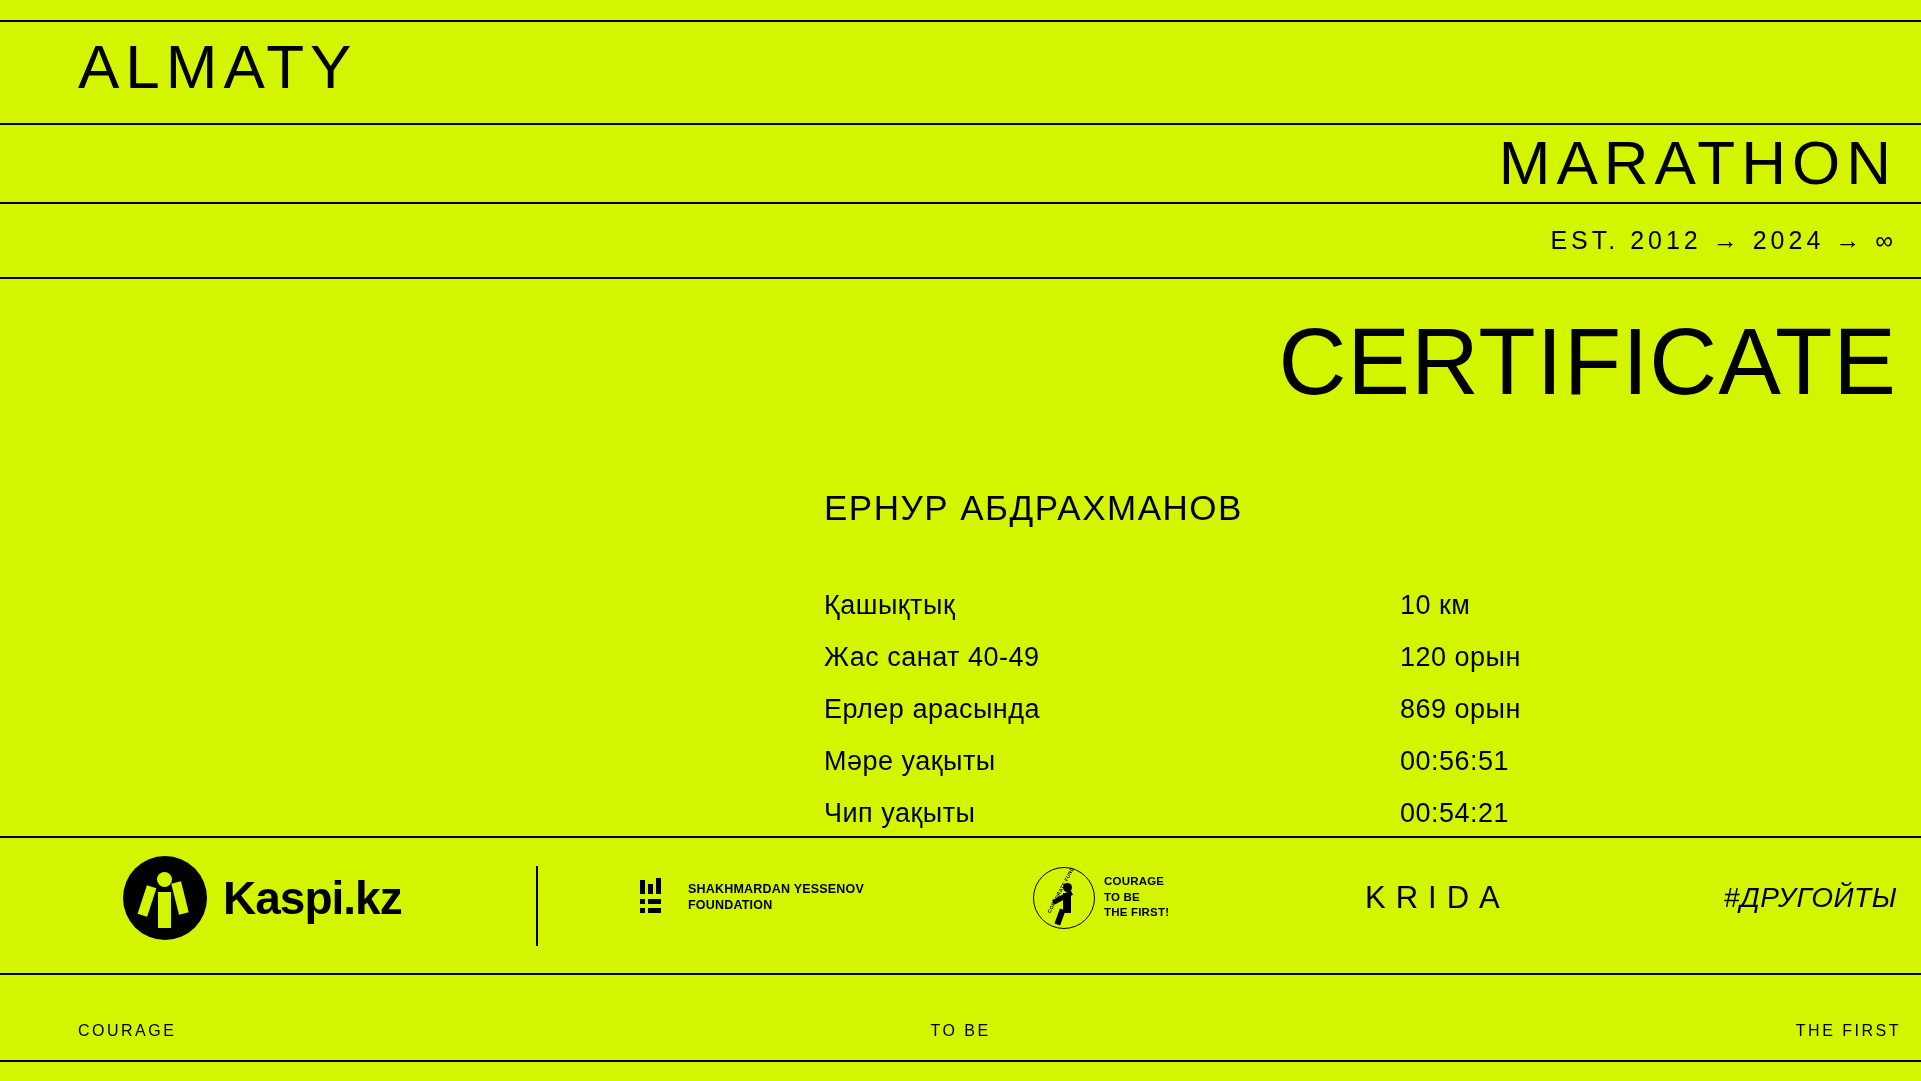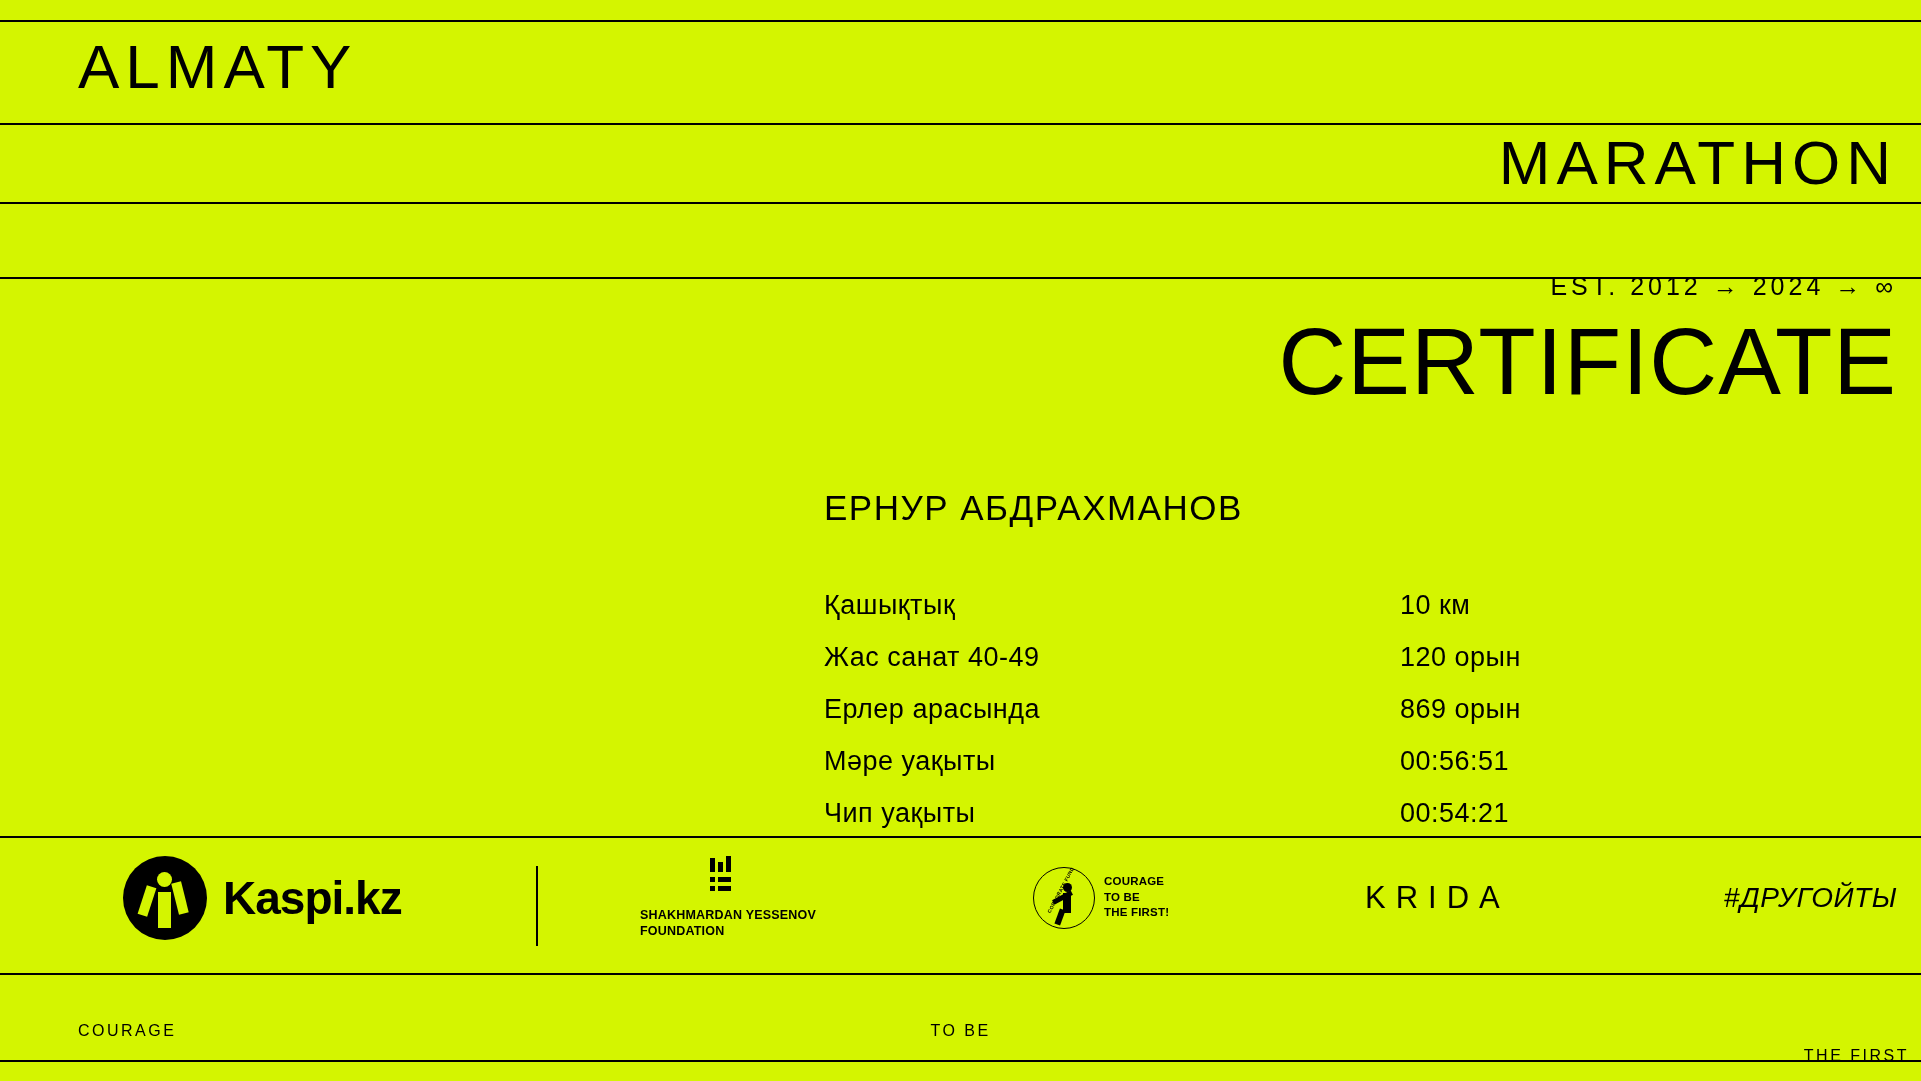--- a/index.html
+++ b/index.html
@@ -62,21 +62,20 @@
   }
   .est {
     position: absolute;
     right: 24px;
     top: 228px;
     font-size: 25px;
     letter-spacing: 4px;
     font-weight: 400;
     line-height: 1;
     white-space: nowrap;
-    margin-top: 46px;
   }
 
   
   .cert-title {
     position: absolute;
     right: 24px;
     top: 315px;
     font-size: 94px;
     letter-spacing: 1px;
     font-weight: 400;
@@ -198,21 +197,20 @@
     height: 80px;
     background: #000;
   }
 
   .sponsor-yessenov {
     position: absolute;
     left: 592px;
     display: flex;
     align-items: center;
     gap: 12px;
-    flex-direction: column;
   }
   .yessenov-mark {
     width: 36px;
     height: 40px;
     position: relative;
     flex: none;
   }
   .yessenov-mark i {
     position: absolute;
     background: #000;
@@ -326,21 +324,21 @@
   }
   .footer span {
     position: absolute;
     font-size: 16px;
     letter-spacing: 2.5px;
     font-weight: 400;
     white-space: nowrap;
   }
   .footer .f-left  { left: 78px; }
   .footer .f-mid   { left: 50%; transform: translateX(-50%); }
-  .footer .f-right { right: 12px; margin-top: 25px; }
+  .footer .f-right { right: 20px; }
 </style>
 </head>
 <body>
 
 <div class="certificate">
 
   <div class="rule r1"></div>
   <div class="rule r2"></div>
   <div class="rule r3"></div>
   <div class="rule r4"></div>

